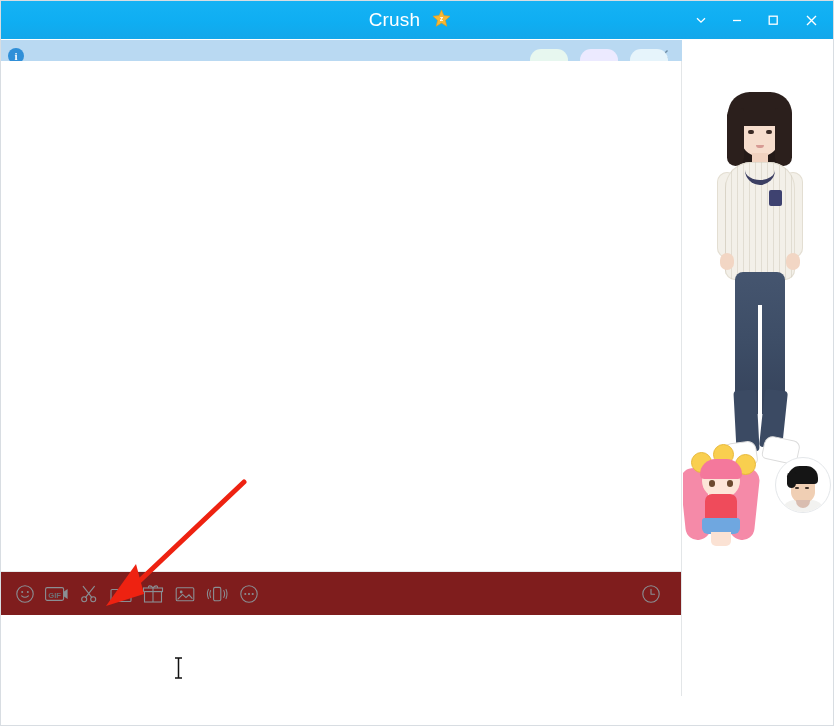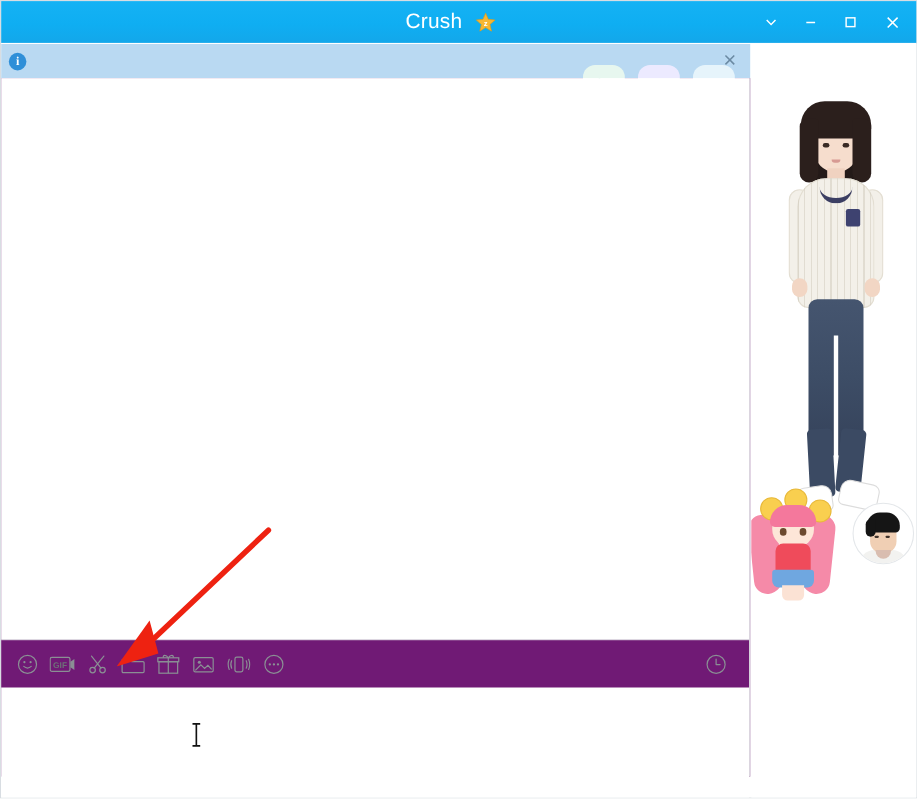--- a/index.html
+++ b/index.html
@@ -30,21 +30,21 @@
     left: 0; top: 0;
     width: 834px;
     height: 38px;
     background: linear-gradient(180deg, #15b2f4 0%, #0faef2 55%, #13a7ea 100%);
     display: flex;
     align-items: center;
     justify-content: center;
   }
   .title-wrap {
     display: flex;
-    align-items: center;
+    align-items: flex-start;
     gap: 12px;
     transform: translateX(-8px);
   }
   .title-text {
     color: #ffffff;
     font-size: 19px;
     letter-spacing: 0.2px;
   }
   .star-badge {
     position: relative;
@@ -113,24 +113,24 @@
     font-size: 15px;
     line-height: 1;
     padding: 2px 4px;
     cursor: default;
   }
 
   
   .chat-col {
     position: absolute;
     left: 0;
-    top: 70px;
+    top: 60px;
     width: 681px;
     height: 635px;
-    background: #701a75;
+    background: #7f1d1d;
     border-right: 1px solid #e3e6e8;
     box-sizing: border-box;
   }
   
   .action-row {
     position: absolute;
     left: 529px;
     top: -12px;
     display: flex;
     gap: 12px;

